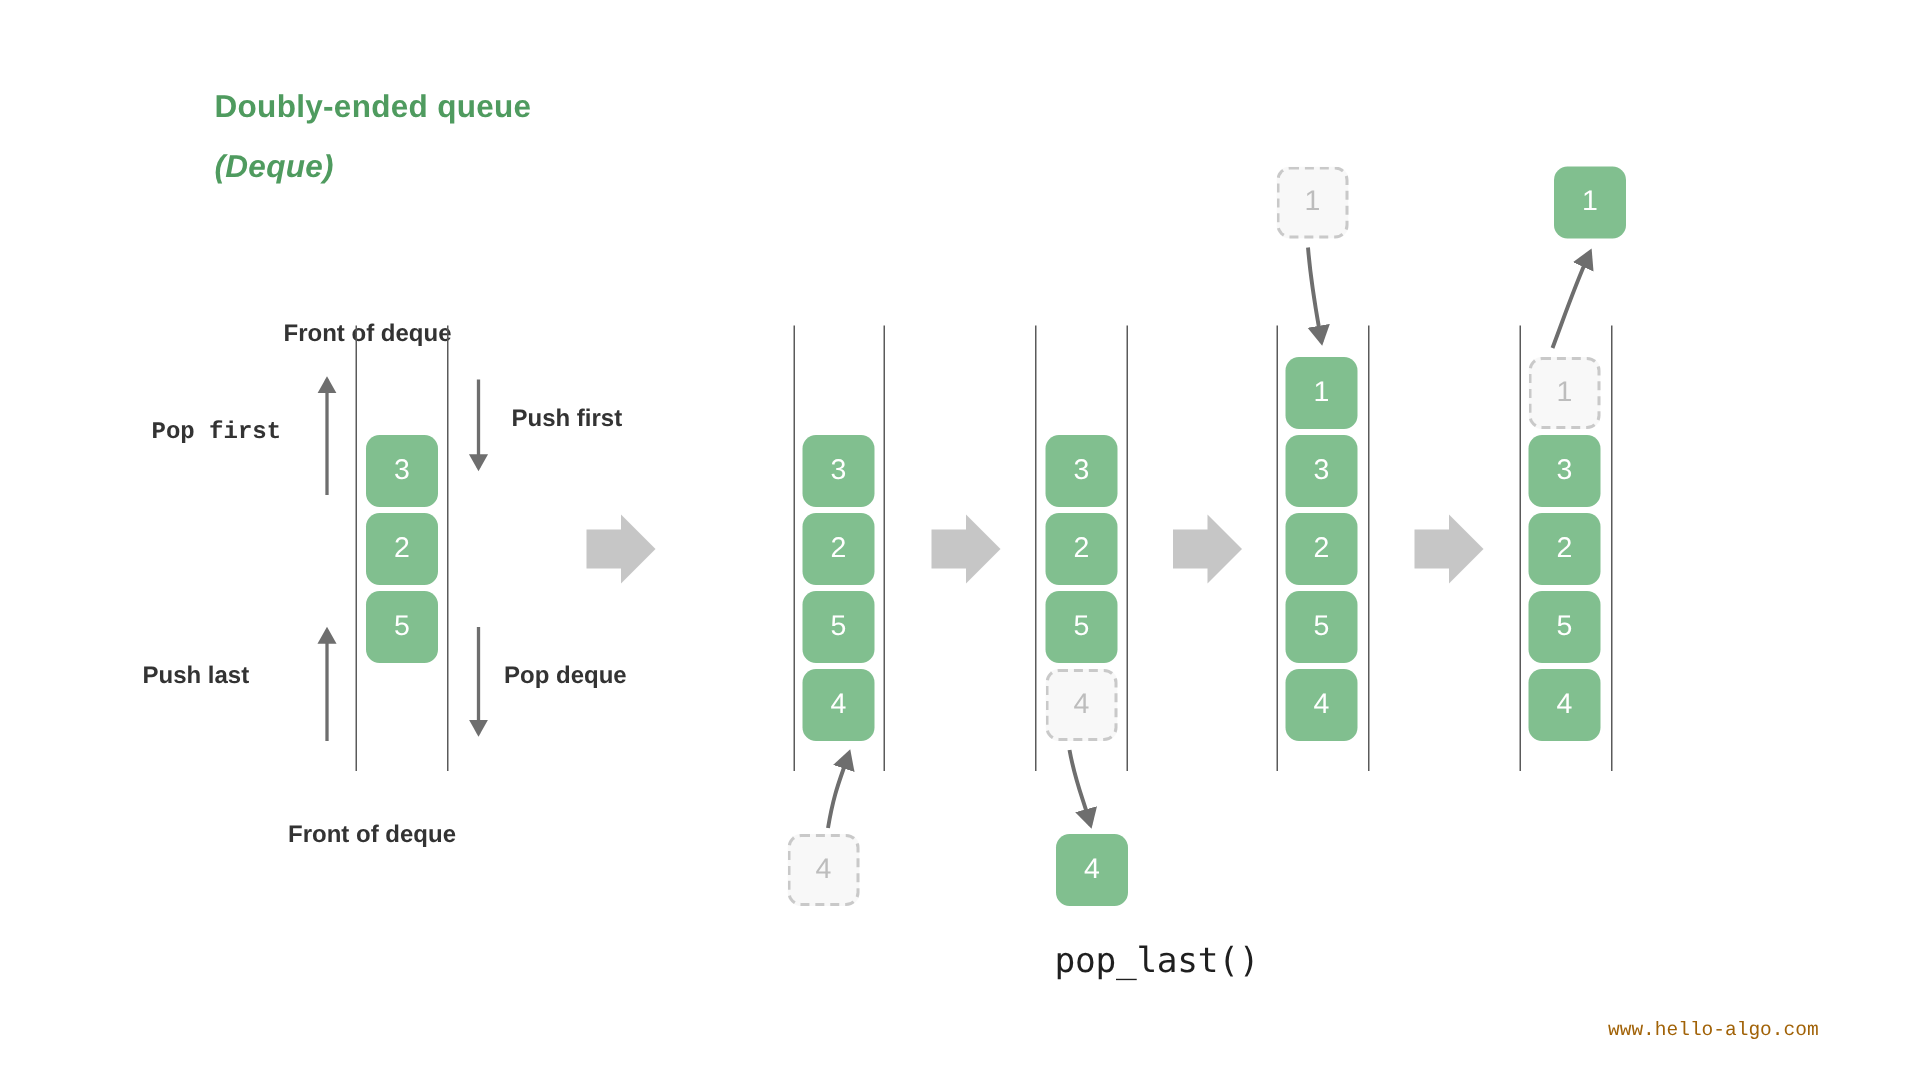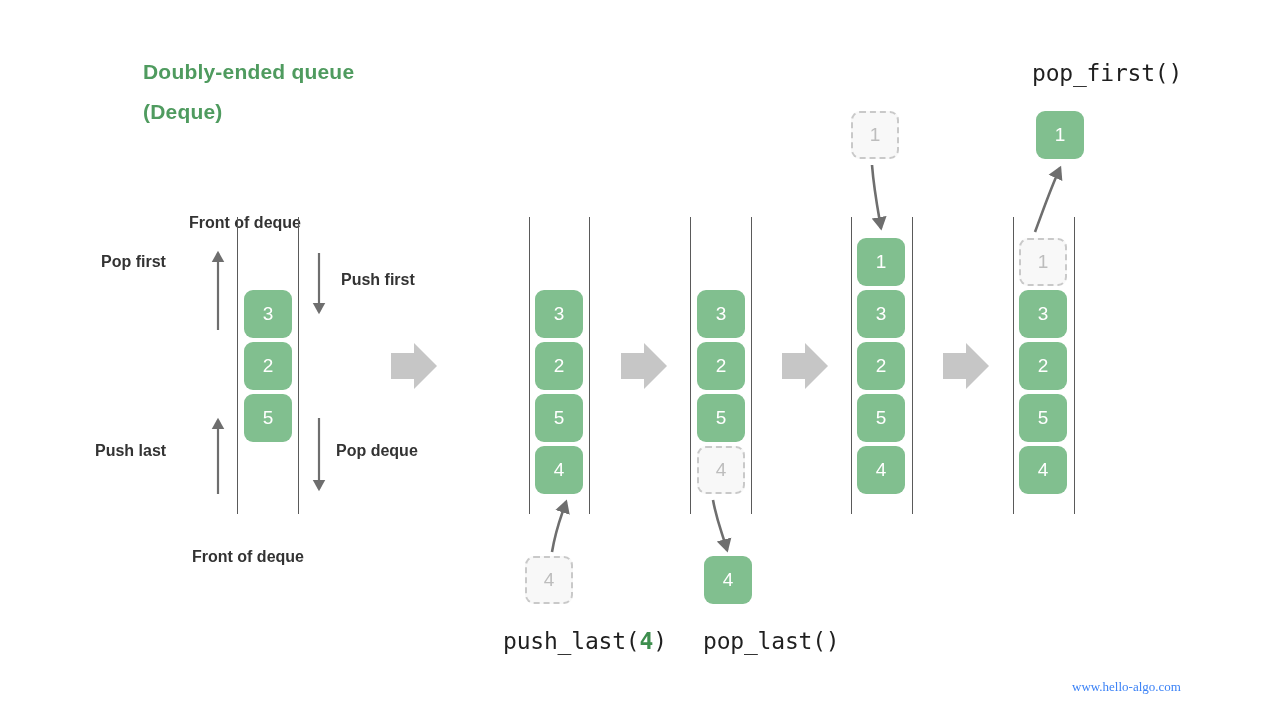--- a/index.html
+++ b/index.html
@@ -32,22 +32,22 @@
     position:absolute;
     color:#1f1f1f;
     font-family:"DejaVu Sans Mono","Liberation Mono",monospace;
     font-size:23px;
     white-space:nowrap;
     letter-spacing:-0.2px;
   }
   .op-label .arg{color:#3e8e4e;font-weight:bold;}
   .watermark{
     position:absolute;
-    color:#3b82f6;
-    font-family:Liberation Serif, serif;
+    color:#a16207;
+    font-family:Liberation Mono, monospace;
     font-size:13px;
     white-space:nowrap;
   }
 
   
   .rail{
     position:absolute;
     width:1.4px;
     background:#5a5a5a;
   }
@@ -78,34 +78,30 @@
     width:1280px;height:720px;
     pointer-events:none;
   }
 </style>
 </head>
 <body>
 
 <div id="stage">
 
   <div class="title" style="left:143px;top:60px;width:250px;">Doubly-ended queue</div>
-  <div class="title" style="left:143px;top:100px;width:250px;">(Deque)</div>
+  <div class="title" style="left:143px;top:100px;width:250px;font-style:italic;">(Deque)</div>
 
   <div class="sec-label" style="left:189px;top:166px;margin-top:48px;">Front of deque</div>
   <div class="sec-label" style="left:192px;top:548px;">Front of deque</div>
-  <div class="sec-label" style="left:101px;top:253px;">Pop first</div>
+  <div class="sec-label" style="left:101px;top:279px;font-family:Liberation Mono, monospace;">Pop first</div>
   <div class="sec-label" style="left:341px;top:271px;text-align:right;">Push first</div>
   <div class="sec-label" style="left:95px;top:442px;">Push last</div>
   <div class="sec-label" style="left:336px;top:442px;">Pop deque</div>
 
-  <div class="op-label" style="left:1032px;top:60px;">pop_first()</div>
-
-  <div class="op-label" style="left:503px;top:628px;">
-    <span>push_last(</span><span class="arg">4</span><span>)</span>
-  </div>
+
   <div class="op-label" style="left:703px;top:628px;">pop_last()</div>
 
   <div class="rail" style="left:237px;top:217px;height:297px;"></div>
   <div class="rail" style="left:298px;top:217px;height:297px;"></div>
 
   <div class="rail" style="left:529px;top:217px;height:297px;"></div>
   <div class="rail" style="left:589px;top:217px;height:297px;"></div>
 
   <div class="rail" style="left:690px;top:217px;height:297px;"></div>
   <div class="rail" style="left:751px;top:217px;height:297px;"></div>

